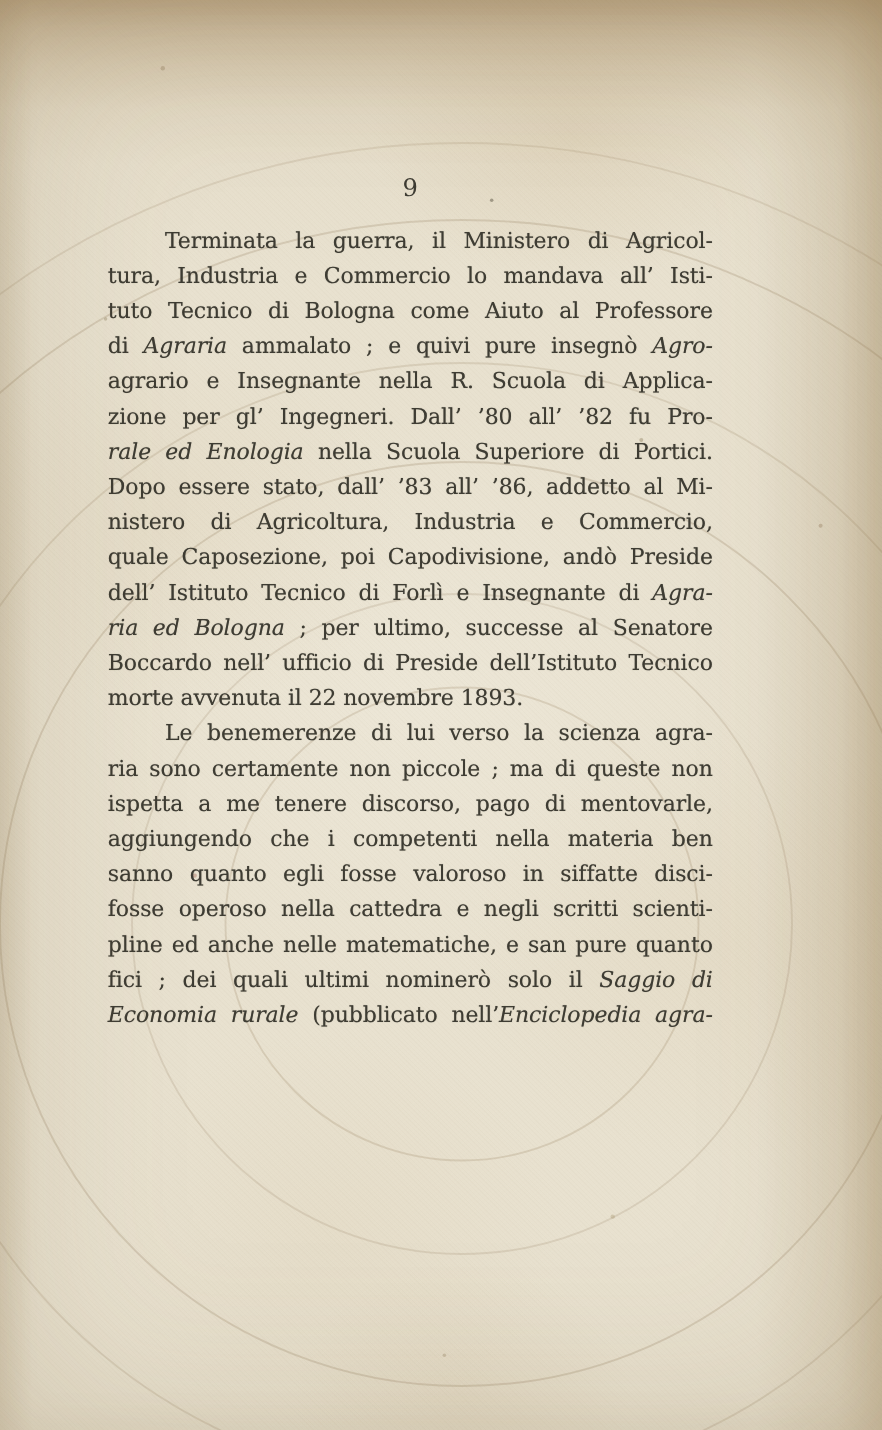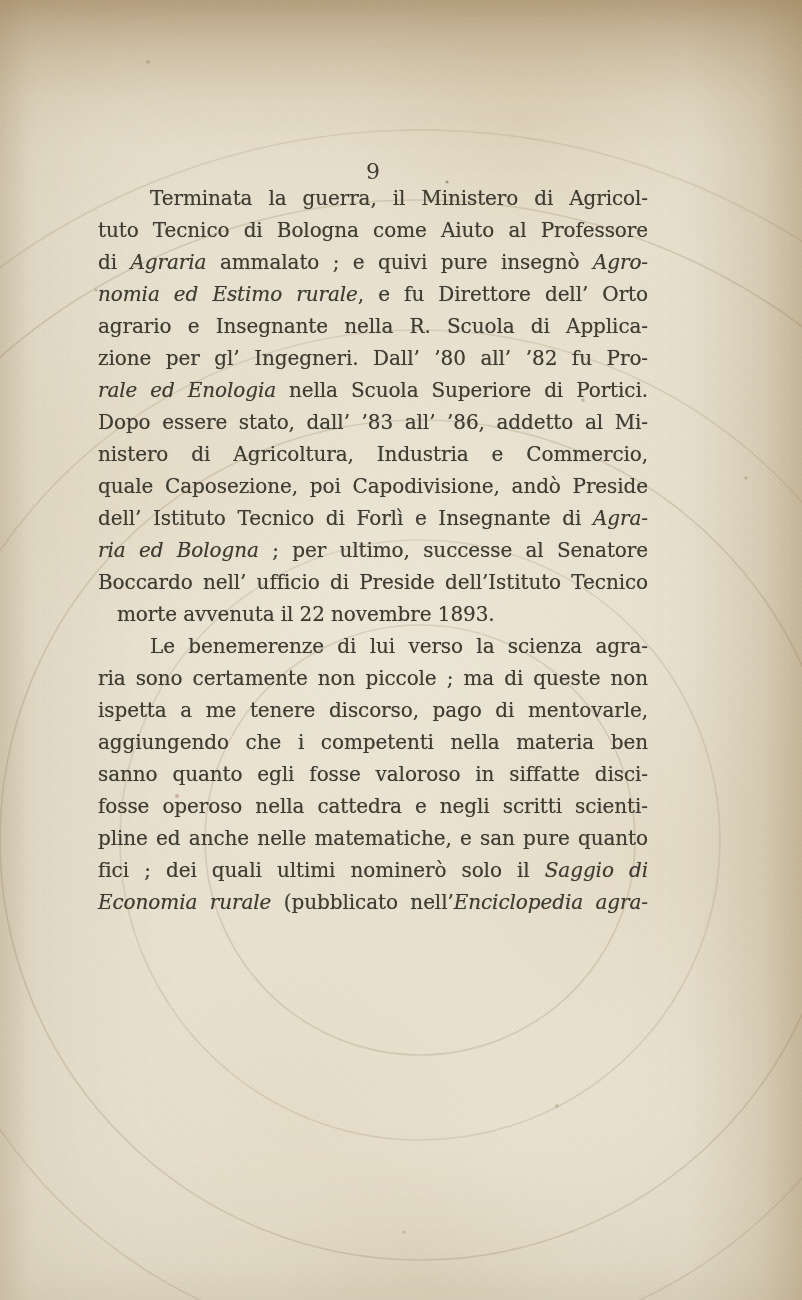--- a/index.html
+++ b/index.html
@@ -63,32 +63,32 @@
   }
 
   .pageno {
     position: absolute; top: 159px; left: 98px; width: 550px;
     text-align: center;
     font-size: 22px; line-height: 26px;
     color: var(--ink, #3e3c33);
   }
 
   .text-block {
-    position: absolute; top: 182px; left: 98px; width: 550px;
+    position: absolute; top: 202px; left: 98px; width: 550px;
     font-size: 20px; line-height: 32px;
     letter-spacing: -0.1px;
     color: var(--ink, #3e3c33);
     text-shadow: 0 0 0.7px rgba(62,60,51,0.55);
   }
   .line {
     height: 32px;
     text-align: justify;
     text-align-last: justify;
   }
-  .line.no-just { text-align: left; text-align-last: left; margin-left: 19px; }
+  .line.no-just { text-align: left; text-align-last: left; }
   .line.indent  { text-indent: 52px; }
   .line em { font-style: italic; font-weight: normal; }
 </style>
 </head>
 <body>
 
 <div class="page">
 
   <div class="mottle"></div>
 
@@ -114,23 +114,23 @@
   </svg>
 
   <div class="topband"></div>
   <div class="rightband"></div>
   <div class="leftband"></div>
 
   <div class="pageno">9</div>
 
   <div class="text-block">
       <div class="line indent"><span>Terminata la guerra, il Ministero di Agricol-</span></div>
+      <div class="line"><span>tura, Industria e Commercio lo mandava all’ Isti-</span></div>
       <div class="line"><span>tuto Tecnico di Bologna come Aiuto al Professore</span></div>
       <div class="line"><span>di </span><em>Agraria</em><span> ammalato ; e quivi pure insegnò </span><em>Agro-</em></div>
-      <div class="line"><em>nomia ed Estimo rurale</em><span>, e fu Direttore dell’ Orto</span></div>
       <div class="line"><span>agrario e Insegnante nella R. Scuola di Applica-</span></div>
       <div class="line"><span>zione per gl’ Ingegneri. Dall’ ’80 all’ ’82 fu Pro-</span></div>
       <div class="line"><em>rale ed Enologia</em><span> nella Scuola Superiore di Portici.</span></div>
       <div class="line"><span>Dopo essere stato, dall’ ’83 all’ ’86, addetto al Mi-</span></div>
       <div class="line"><span>nistero di Agricoltura, Industria e Commercio,</span></div>
       <div class="line"><span>quale Caposezione, poi Capodivisione, andò Preside</span></div>
       <div class="line"><span>dell’ Istituto Tecnico di Forlì e Insegnante di </span><em>Agra-</em></div>
       <div class="line"><em>ria ed Bologna</em><span> ; per ultimo, successe al Senatore</span></div>
       <div class="line"><span>Boccardo nell’ ufficio di Preside dell’Istituto Tecnico</span></div>
       <div class="line no-just"><span>morte avvenuta il 22 novembre 1893.</span></div>

